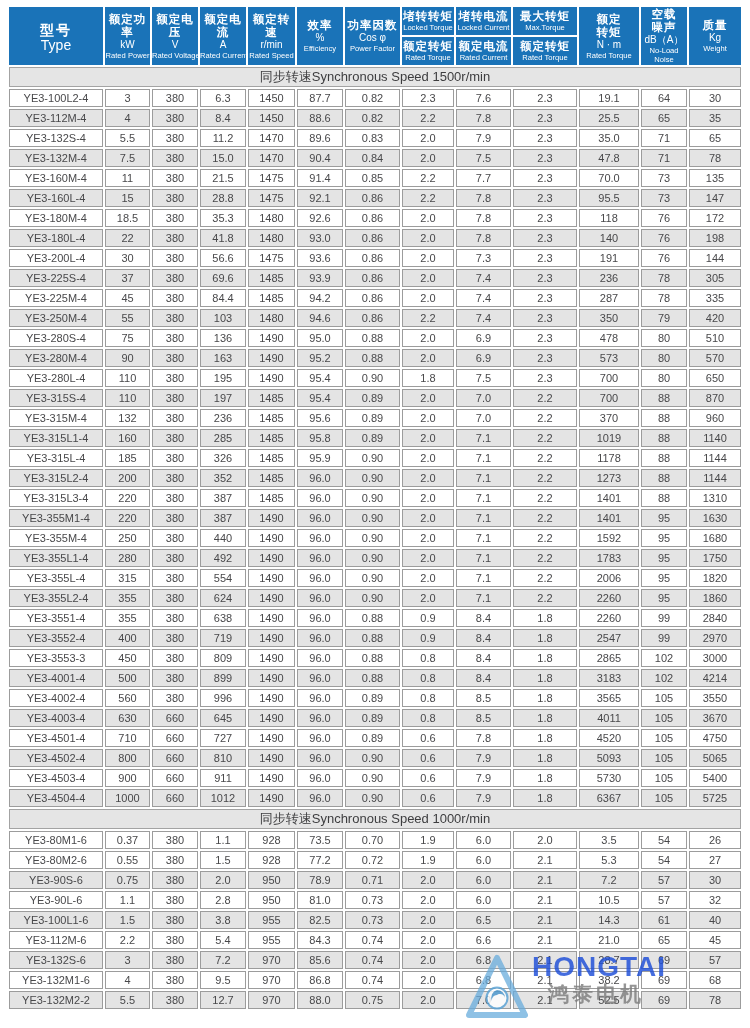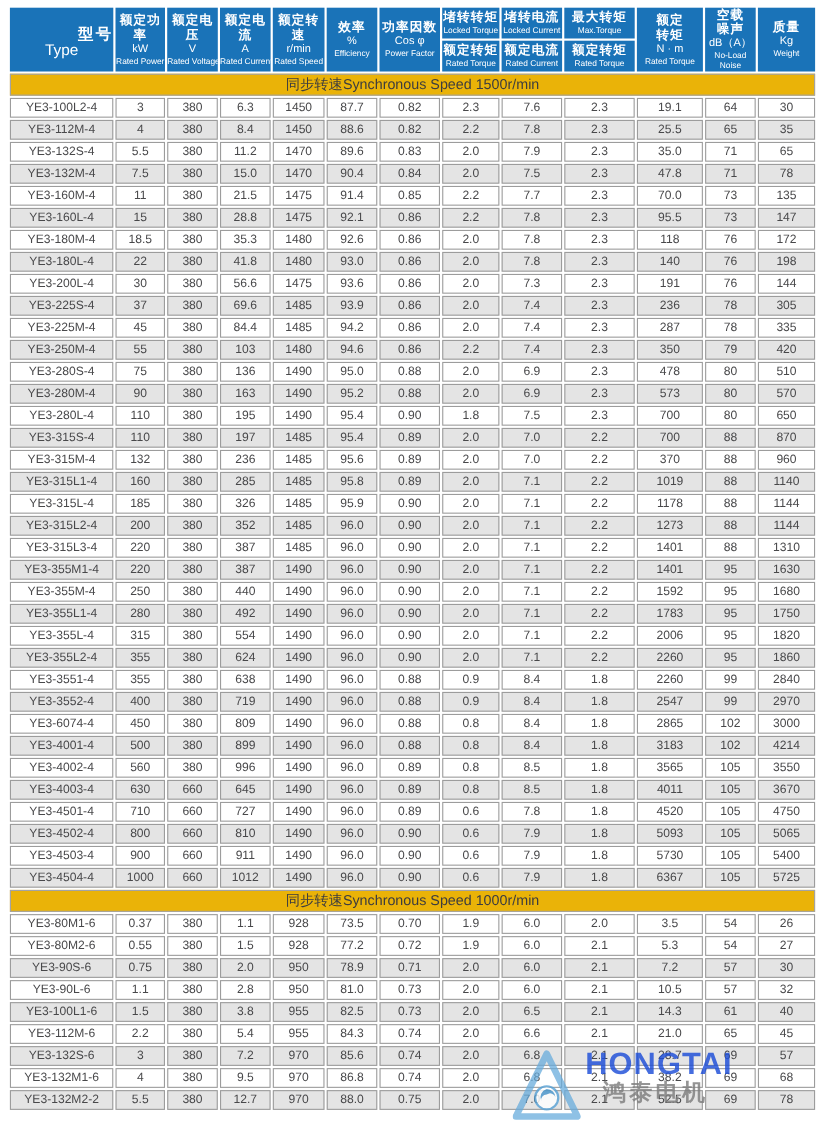--- a/index.html
+++ b/index.html
@@ -8,33 +8,33 @@
     font-family:"Liberation Sans","DejaVu Sans",sans-serif;
   }
   .page{padding:5px 7px 0 7px;}
   table.spec{border-collapse:separate;border-spacing:2px;table-layout:fixed;width:736px;}
   th{
     background:#1a73b8;color:#ffffff;vertical-align:middle;text-align:center;
     padding:0;font-weight:bold;overflow:hidden;
   }
   th.tall{height:58px;}
   th.half{height:27px;margin-top:28px;}
-  .hl-zhlg{font-size:14px;line-height:17px;letter-spacing:2px;text-align:right;}
+  .hl-zhlg{font-size:14px;line-height:17px;letter-spacing:2px;}
   .hl-zh{font-size:11.5px;line-height:13px;letter-spacing:1px;}
   .hl-unit{font-size:10px;line-height:12px;font-weight:normal;}
   .hl-en{font-size:7.6px;line-height:9px;font-weight:normal;white-space:nowrap;}
   .hl-enmd{font-size:14px;line-height:12px;font-weight:normal;}
   td{
     border:1px solid #9c9c9c;height:18px;box-sizing:border-box;
     text-align:center;vertical-align:middle;font-size:11px;color:#48484a;
     padding:0;background:#ffffff;white-space:nowrap;
   }
   tr.gray td{background:#e4e4e4;}
   tr.section td{
-    background:#eab308;border:1px solid #a3a3a3;font-size:13px;color:#3d3d3f;height:18px;
+    background:#e5e5e5;border:1px solid #a3a3a3;font-size:13px;color:#3d3d3f;height:18px;
   }
   .watermark{
     position:absolute;left:466px;top:954px;display:flex;align-items:flex-start;
     opacity:0.82;pointer-events:none;z-index:5;
   }
   .wm-text{margin-left:4px;}
   .wm-brand{font-size:28px;font-weight:bold;color:#1d4ed8;letter-spacing:1px;line-height:26px;}
   .wm-brand-zh{font-size:21px;font-weight:bold;color:#7e7e7e;letter-spacing:3px;line-height:28px;margin-left:16px;}
 </style>
 </head>
@@ -557,21 +557,21 @@
           <td>96.0</td>
           <td>0.88</td>
           <td>0.9</td>
           <td>8.4</td>
           <td>1.8</td>
           <td>2547</td>
           <td>99</td>
           <td>2970</td>
         </tr>
         <tr>
-          <td>YE3-6074-4</td>
+          <td>YE3-3553-3</td>
           <td>450</td>
           <td>380</td>
           <td>809</td>
           <td>1490</td>
           <td>96.0</td>
           <td>0.88</td>
           <td>0.8</td>
           <td>8.4</td>
           <td>1.8</td>
           <td>2865</td>

